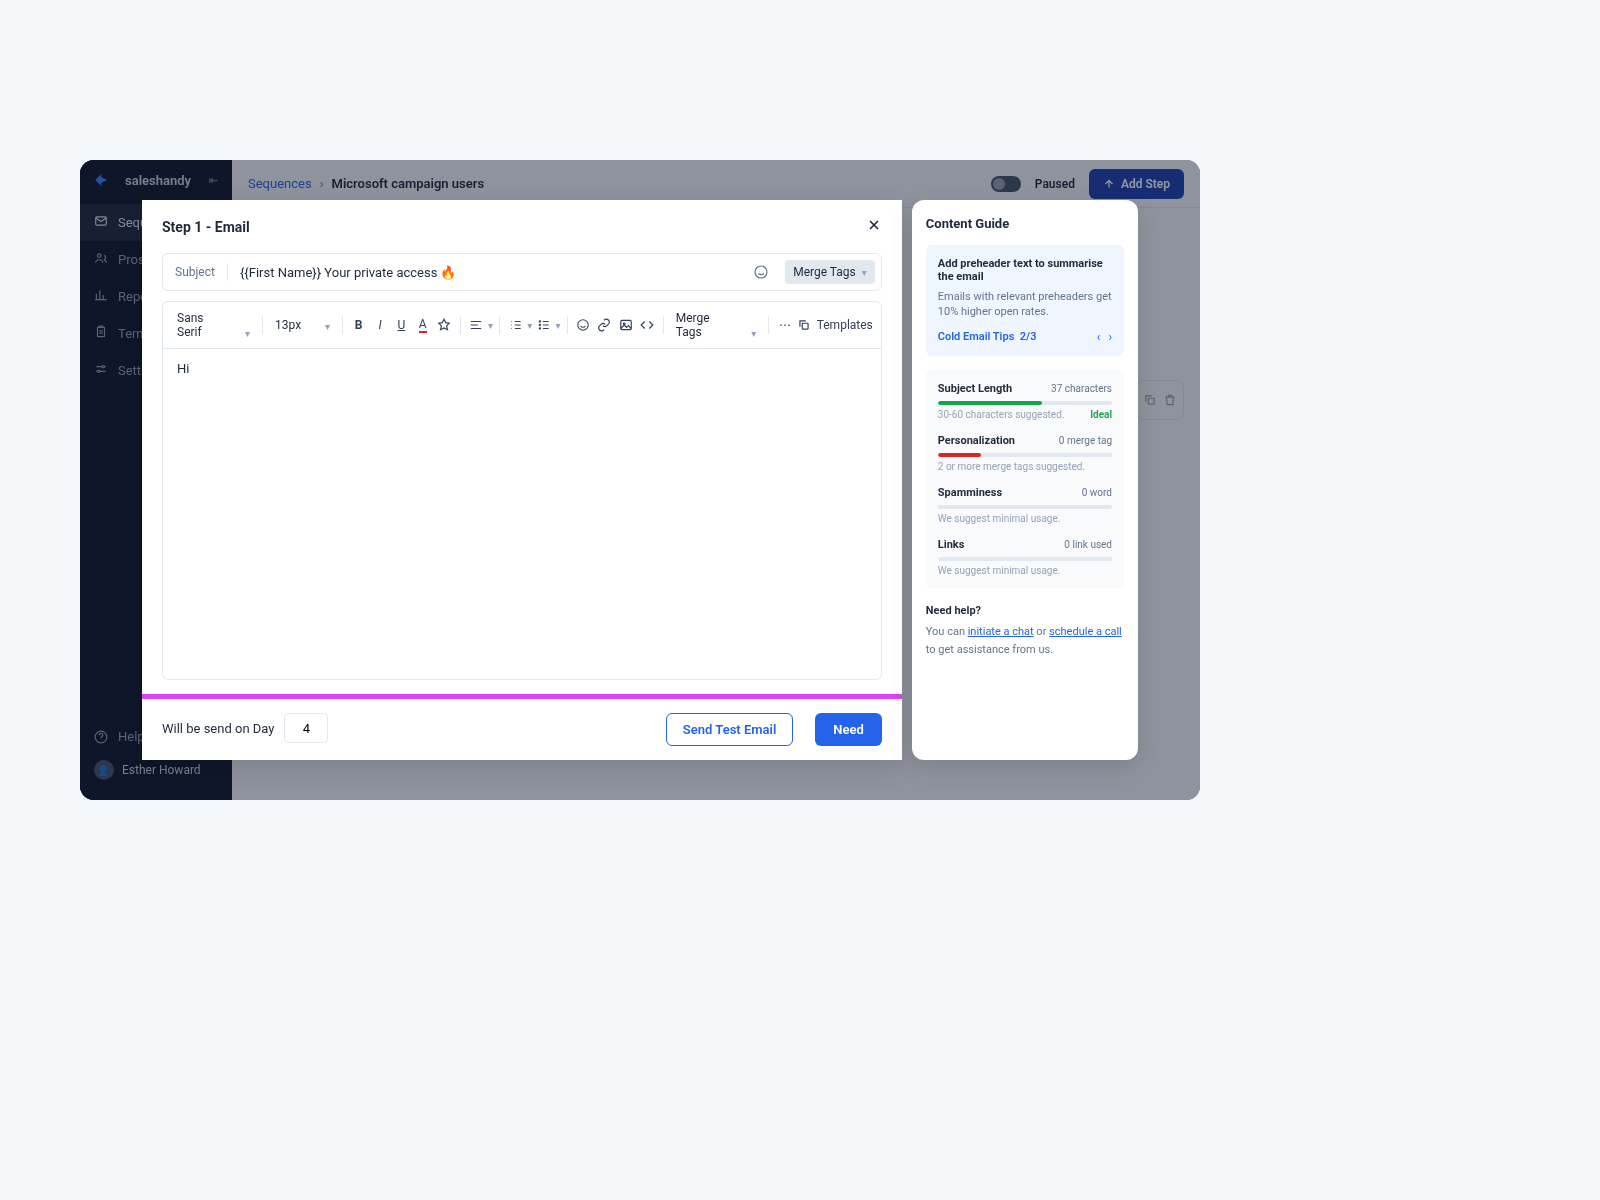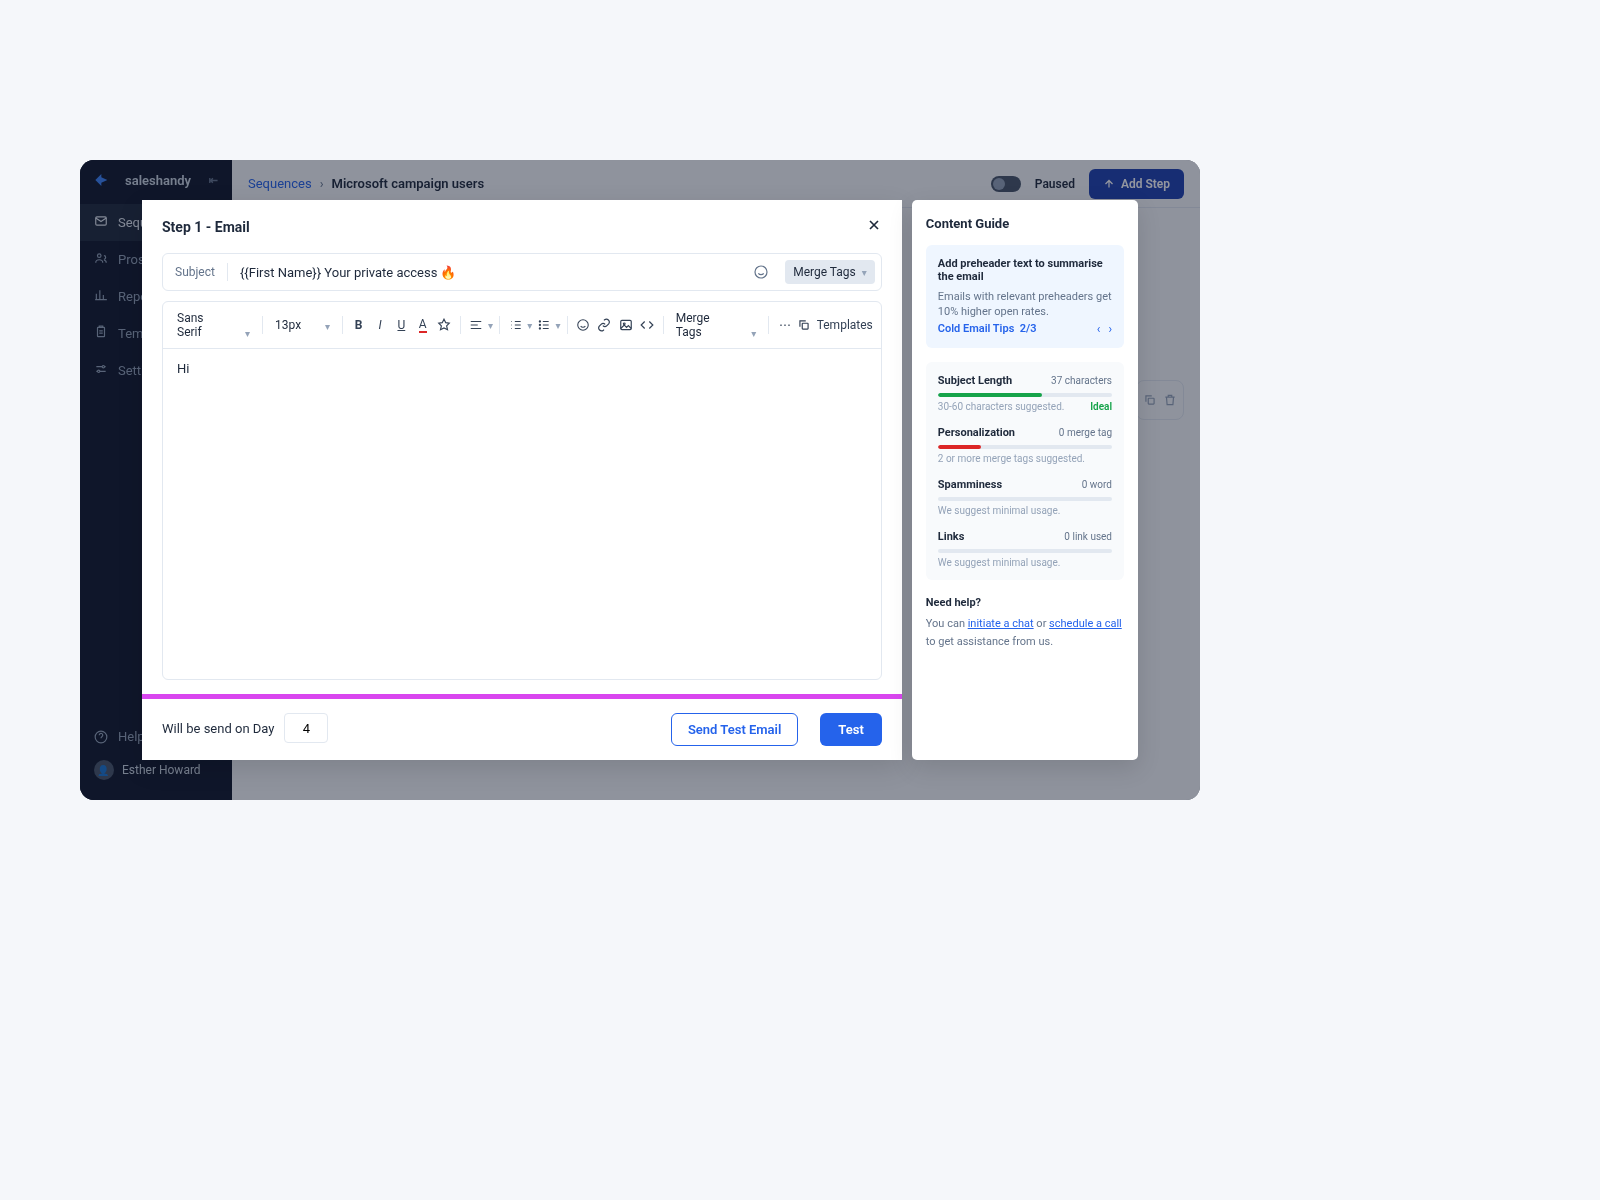--- a/index.html
+++ b/index.html
@@ -46,26 +46,26 @@
 .tb-btn{width:22px;height:22px;display:flex;align-items:center;justify-content:center;border-radius:3px;cursor:pointer;color:#334155}
 .tb-right{margin-left:auto;display:flex;align-items:center;gap:6px;font-size:12px;color:#334155;cursor:pointer}
 .editor-area{flex:1;padding:12px 14px;font-size:13px;color:#1e293b;overflow:auto}
 .modal-foot{border-top:5px solid #d946ef;padding:14px 20px;display:flex;align-items:flex-start;justify-content:space-between}
 .send-day{display:flex;align-items:center;gap:10px;font-size:13px;color:#1e293b}
 .day-input{width:44px;height:30px;border:1px solid #e2e8f0;border-radius:4px;text-align:center;font-size:13px}
 .foot-actions{display:flex;gap:22px}
 .btn-outline{border:1px solid #2563eb;color:#2563eb;background:#fff;border-radius:6px;padding:8px 16px;font-size:13px;font-weight:600;cursor:pointer}
 .btn-primary{border:none;background:#2563eb;color:#fff;border-radius:6px;padding:8px 18px;font-size:13px;font-weight:600;cursor:pointer}
 
-.side-panel{width:252px;background:#fff;border-radius:5px;box-shadow:0 8px 24px rgba(0,0,0,0.12);padding:16px 14px;display:flex;flex-direction:column;gap:14px;overflow:auto}
+.side-panel{width:252px;background:#fff;border-radius:12px;box-shadow:0 8px 24px rgba(0,0,0,0.12);padding:16px 14px;display:flex;flex-direction:column;gap:14px;overflow:auto}
 .panel-title{font-size:13px;font-weight:700;color:#1e293b}
 .tip-box{background:#eff6ff;border-radius:6px;padding:12px}
 .tip-title{font-size:11px;font-weight:700;color:#1e293b;margin-bottom:6px}
 .tip-body{font-size:11px;color:#64748b;line-height:1.4}
-.tip-foot{display:flex;justify-content:space-between;align-items:center;margin-top:2px}
+.tip-foot{display:flex;justify-content:space-between;align-items:center;margin-top:10px}
 .tip-link{font-size:11px;font-weight:600;color:#2563eb}
 .tip-nav{display:flex;gap:8px;color:#2563eb}
 .tip-nav span{cursor:pointer;font-size:12px}
 .metrics{background:#f8fafc;border-radius:6px;padding:12px;display:flex;flex-direction:column;gap:14px}
 .metric-head{display:flex;justify-content:space-between;align-items:baseline}
 .metric-name{font-size:11px;font-weight:700;color:#1e293b}
 .metric-val{font-size:10px;color:#64748b}
 .bar{height:4px;background:#e2e8f0;border-radius:3px;margin:6px 0 4px;overflow:hidden}
 .bar-fill{height:100%;border-radius:3px}
 .metric-foot{display:flex;justify-content:space-between;align-items:baseline}
@@ -292,21 +292,21 @@
           <div class="editor-area">Hi</div>
         </div>
       </div>
       <div class="modal-foot">
         <div class="send-day">
           <span>Will be send on Day</span>
           <input class="day-input" value="4" style="">
         </div>
         <div class="foot-actions">
           <button class="btn-outline">Send Test Email</button>
-          <button class="btn-primary">Test</button>
+          <button class="btn-primary">Need</button>
         </div>
       </div>
     </div>
 
     <div class="side-panel">
       <div class="panel-title">Content Guide</div>
       <div class="tip-box">
         <div class="tip-title">Add preheader text to summarise the email</div>
         <div class="tip-body">Emails with relevant preheaders get 10% higher open rates.</div>
         <div class="tip-foot">

